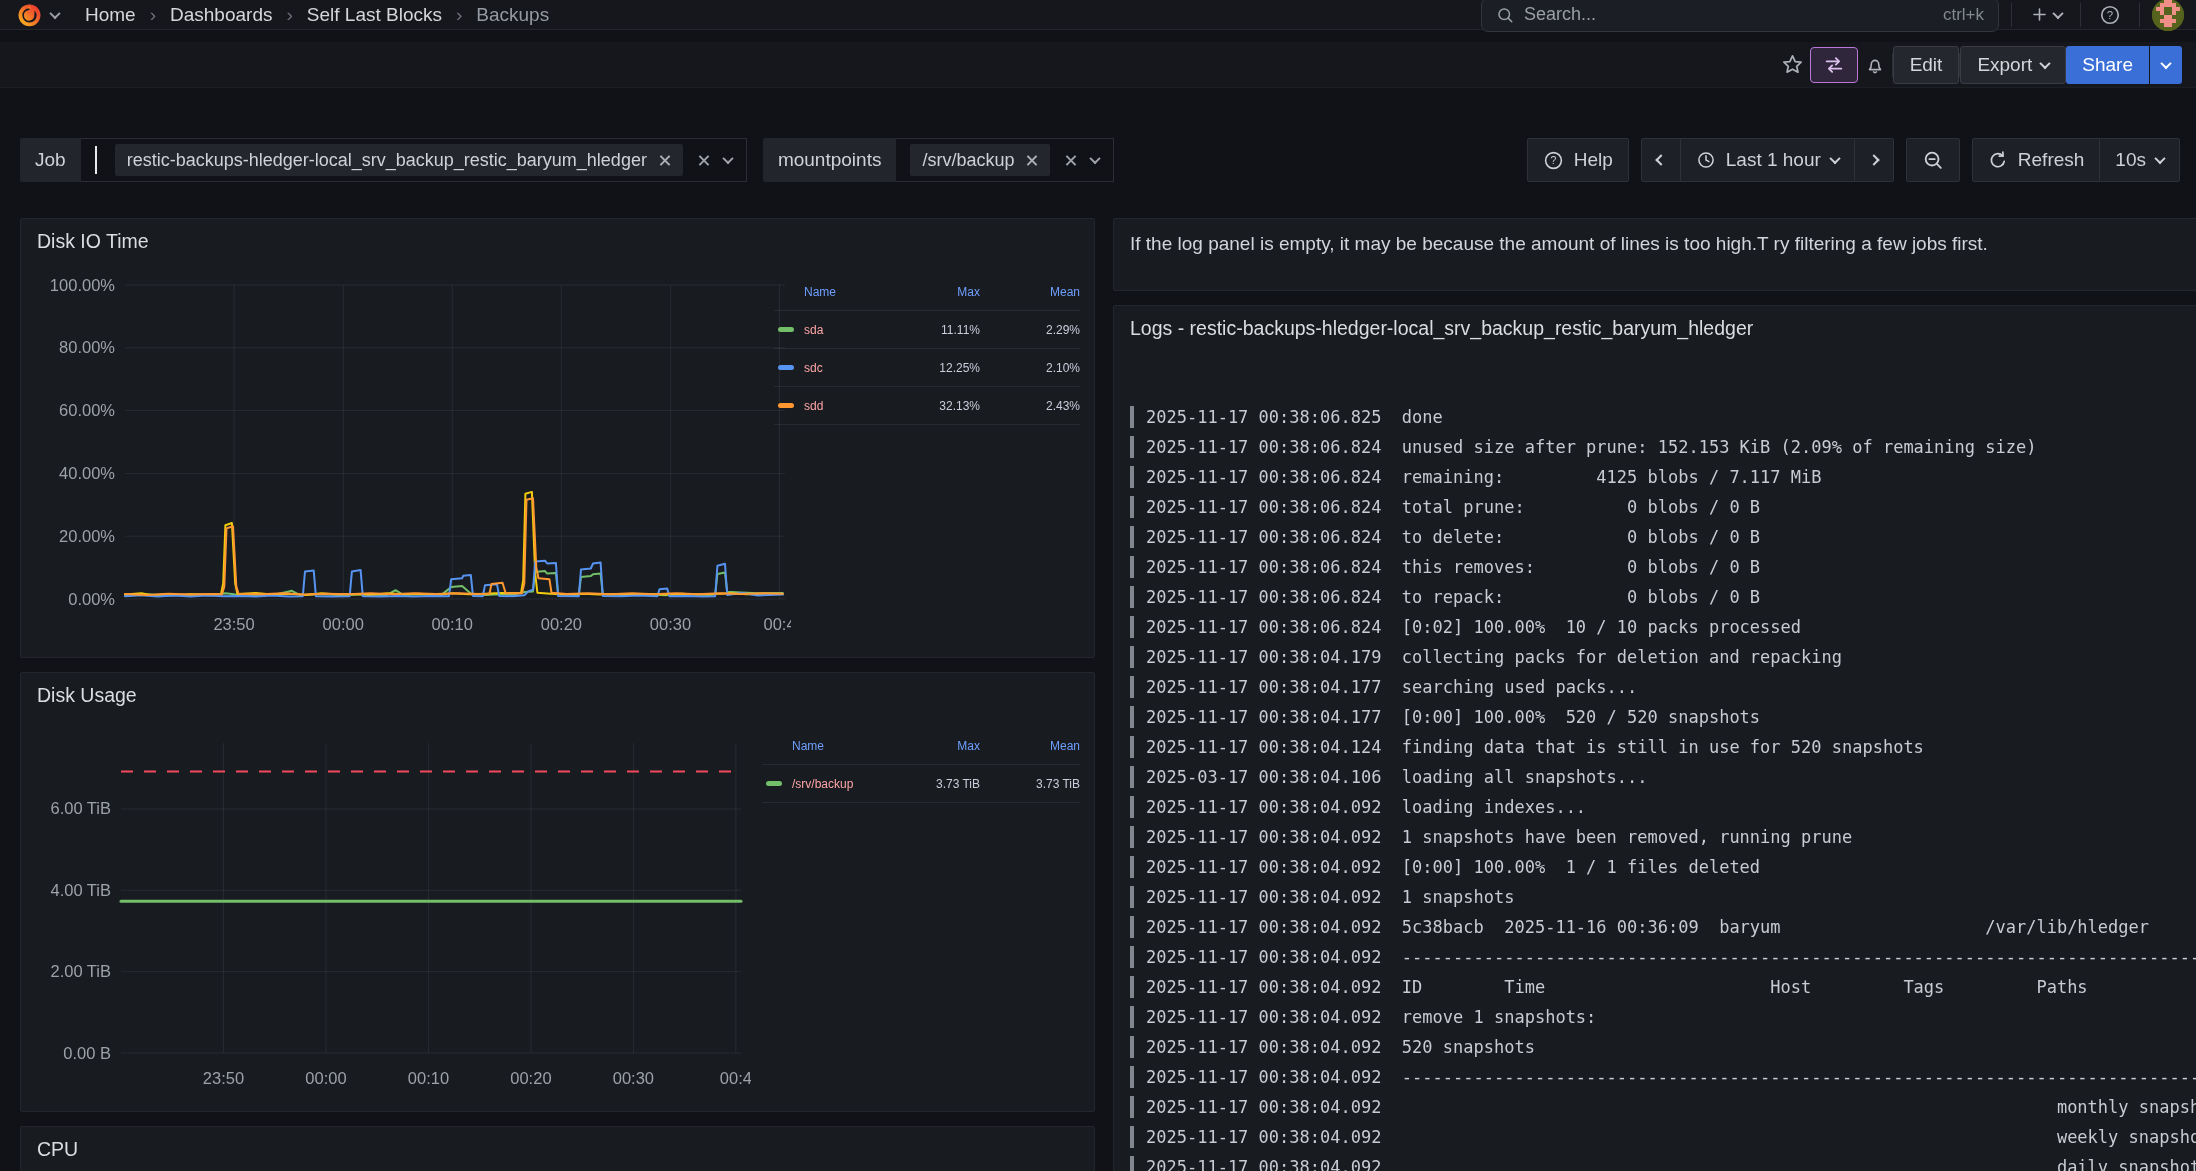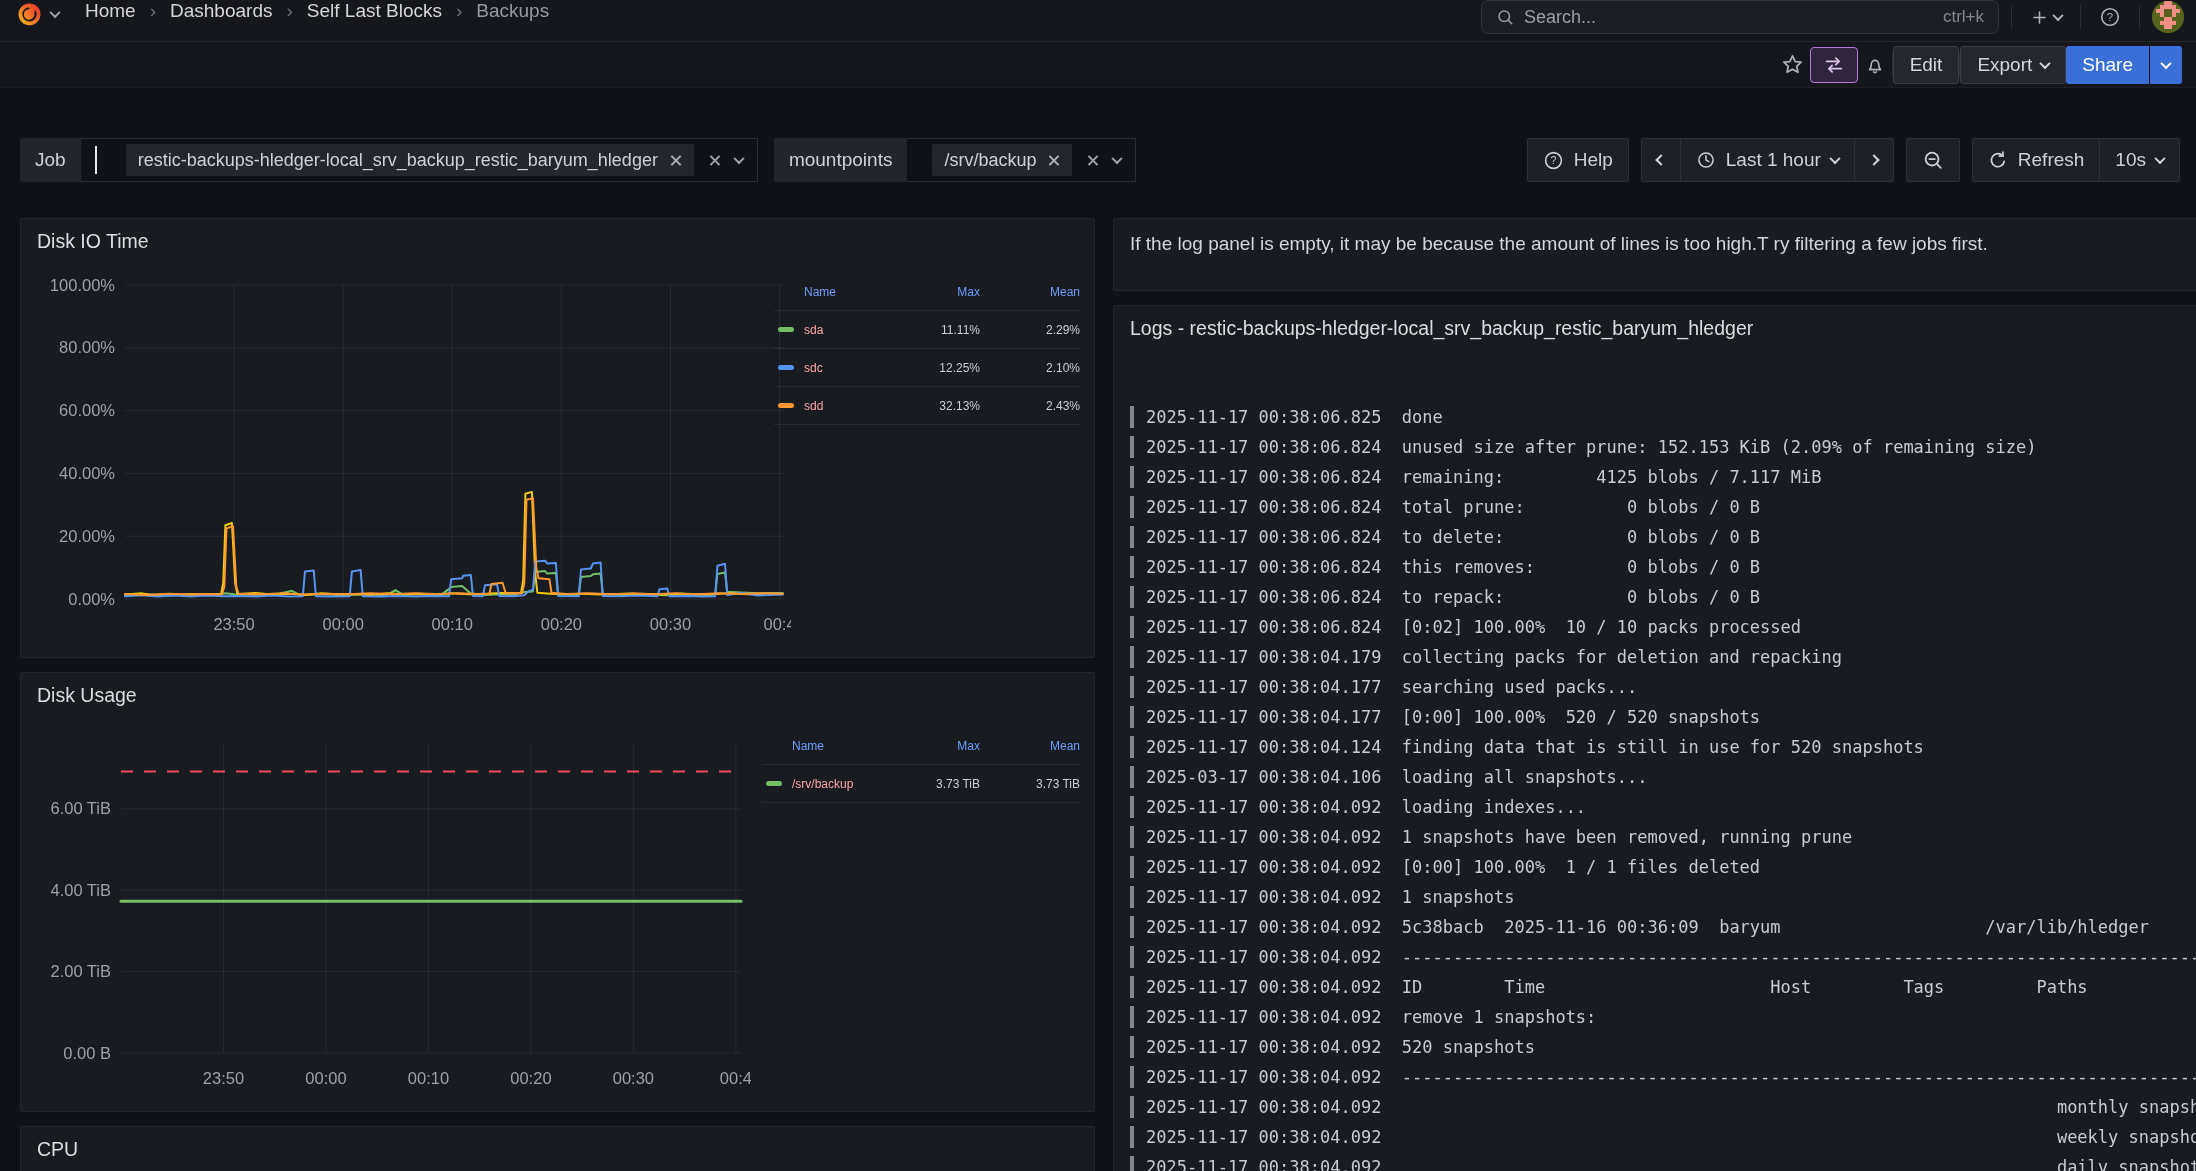--- a/index.html
+++ b/index.html
@@ -1,21 +1,21 @@
 <!DOCTYPE html>
 <html><head>
 <meta charset="utf-8">
 <style>
   html,body{margin:0;padding:0;background:#111217;width:2196px;height:1171px;overflow:hidden;
     font-family:"Liberation Sans",sans-serif;color:#d8d9da;-webkit-font-smoothing:antialiased;}
   #app{position:relative;width:2196px;height:1171px;overflow:hidden;}
 
   
-  .topnav{position:absolute;top:0;left:0;right:0;height:42px;background:#15171d;border-bottom:1px solid #24262d;
-    display:flex;align-items:flex-start;padding:0 12px 0 16px;box-sizing:border-box;}
+  .topnav{position:absolute;top:0;left:0;right:0;height:30px;background:#15171d;border-bottom:1px solid #24262d;
+    display:flex;align-items:center;padding:0 12px 0 16px;box-sizing:border-box;}
   .logo-wrap{display:flex;align-items:center;gap:8px;}
   .crumbs{display:flex;align-items:center;gap:14px;margin-left:26px;font-size:19px;}
   .crumb{color:#d5d6da;}
   .crumb.last{color:#9599a1;}
   .crumb-sep{color:#6d717a;font-size:19px;}
   .nav-right{margin-left:auto;display:flex;align-items:center;gap:12px;}
   .searchbox{width:518px;height:34px;background:#1b1e25;border:1px solid #32353d;border-radius:7px;
     display:flex;align-items:center;padding:0 14px;gap:10px;color:#9a9ea8;font-size:18px;box-sizing:border-box;}
   .searchbox .hint{margin-left:auto;color:#83878f;font-size:17px;}
   .vdiv{width:1px;height:24px;background:#2c2f37;}
@@ -42,21 +42,21 @@
   .xicon::before,.xicon::after{content:"";position:absolute;left:6px;top:0;width:2px;height:13px;background:currentColor;}
   .xicon::before{transform:rotate(45deg);}  .xicon::after{transform:rotate(-45deg);}
 
   
   .filterbar{position:absolute;top:138px;left:20px;right:16px;display:flex;align-items:flex-start;justify-content:space-between;}
   .fleft{display:flex;gap:16px;}
   .ctrl{display:flex;height:44px;}
   .ctrl-label{background:#22252b;display:flex;align-items:center;padding:16px 15px;font-size:19px;color:#d0d1d6;border-radius:2px 0 0 2px;}
   .ctrl-value{background:#101217;border:1px solid #2a2d35;border-left:none;display:flex;align-items:center;padding:0 14px;gap:14px;box-sizing:border-box;}
   .caret{width:2px;height:28px;background:#e8e9ee;margin-right:4px;}
-  .tag{background:#23262d;height:32px;display:flex;align-items:center;padding:0 12px;gap:11px;border-radius:2px;font-size:18px;color:#d0d1d6;cursor:pointer;margin-left:11px;}
+  .tag{background:#23262d;height:32px;display:flex;align-items:center;padding:0 12px;gap:11px;border-radius:2px;font-size:18px;color:#d0d1d6;cursor:pointer;}
   .dim{color:#9fa3ab;}
   .fright{display:flex;gap:12px;align-items:center;}
   .grp{display:flex;}
   .tbtn{height:44px;background:#1d2026;border:1px solid #2e3138;display:flex;align-items:center;gap:10px;padding:0 15px;
     color:#d0d1d6;font-size:19px;box-sizing:border-box;cursor:pointer;}
   .grp .tbtn + .tbtn{margin-left:-1px;}
   .grp .tbtn:first-child{border-radius:2px 0 0 2px;}
   .grp .tbtn:last-child{border-radius:0 2px 2px 0;}
   .tbtn.solo{border-radius:2px;}
 

